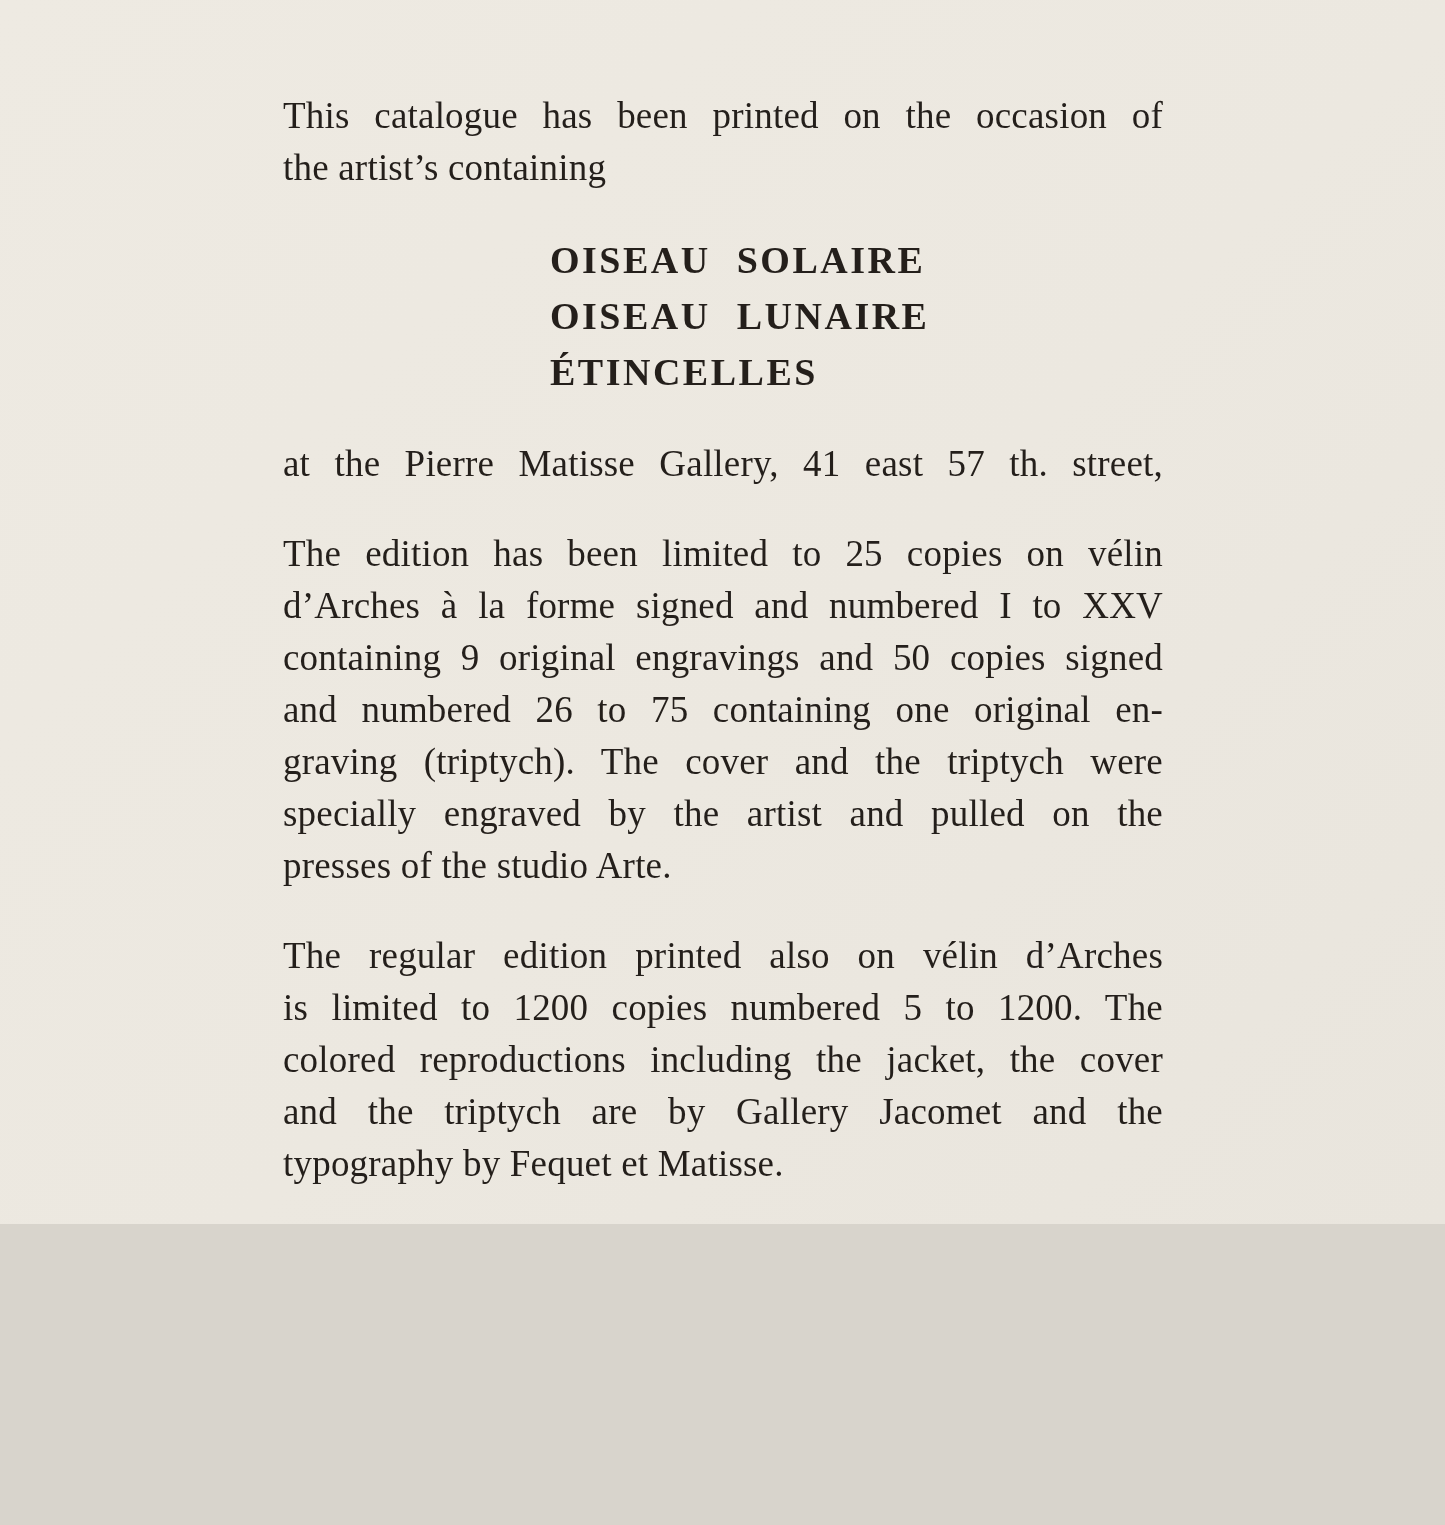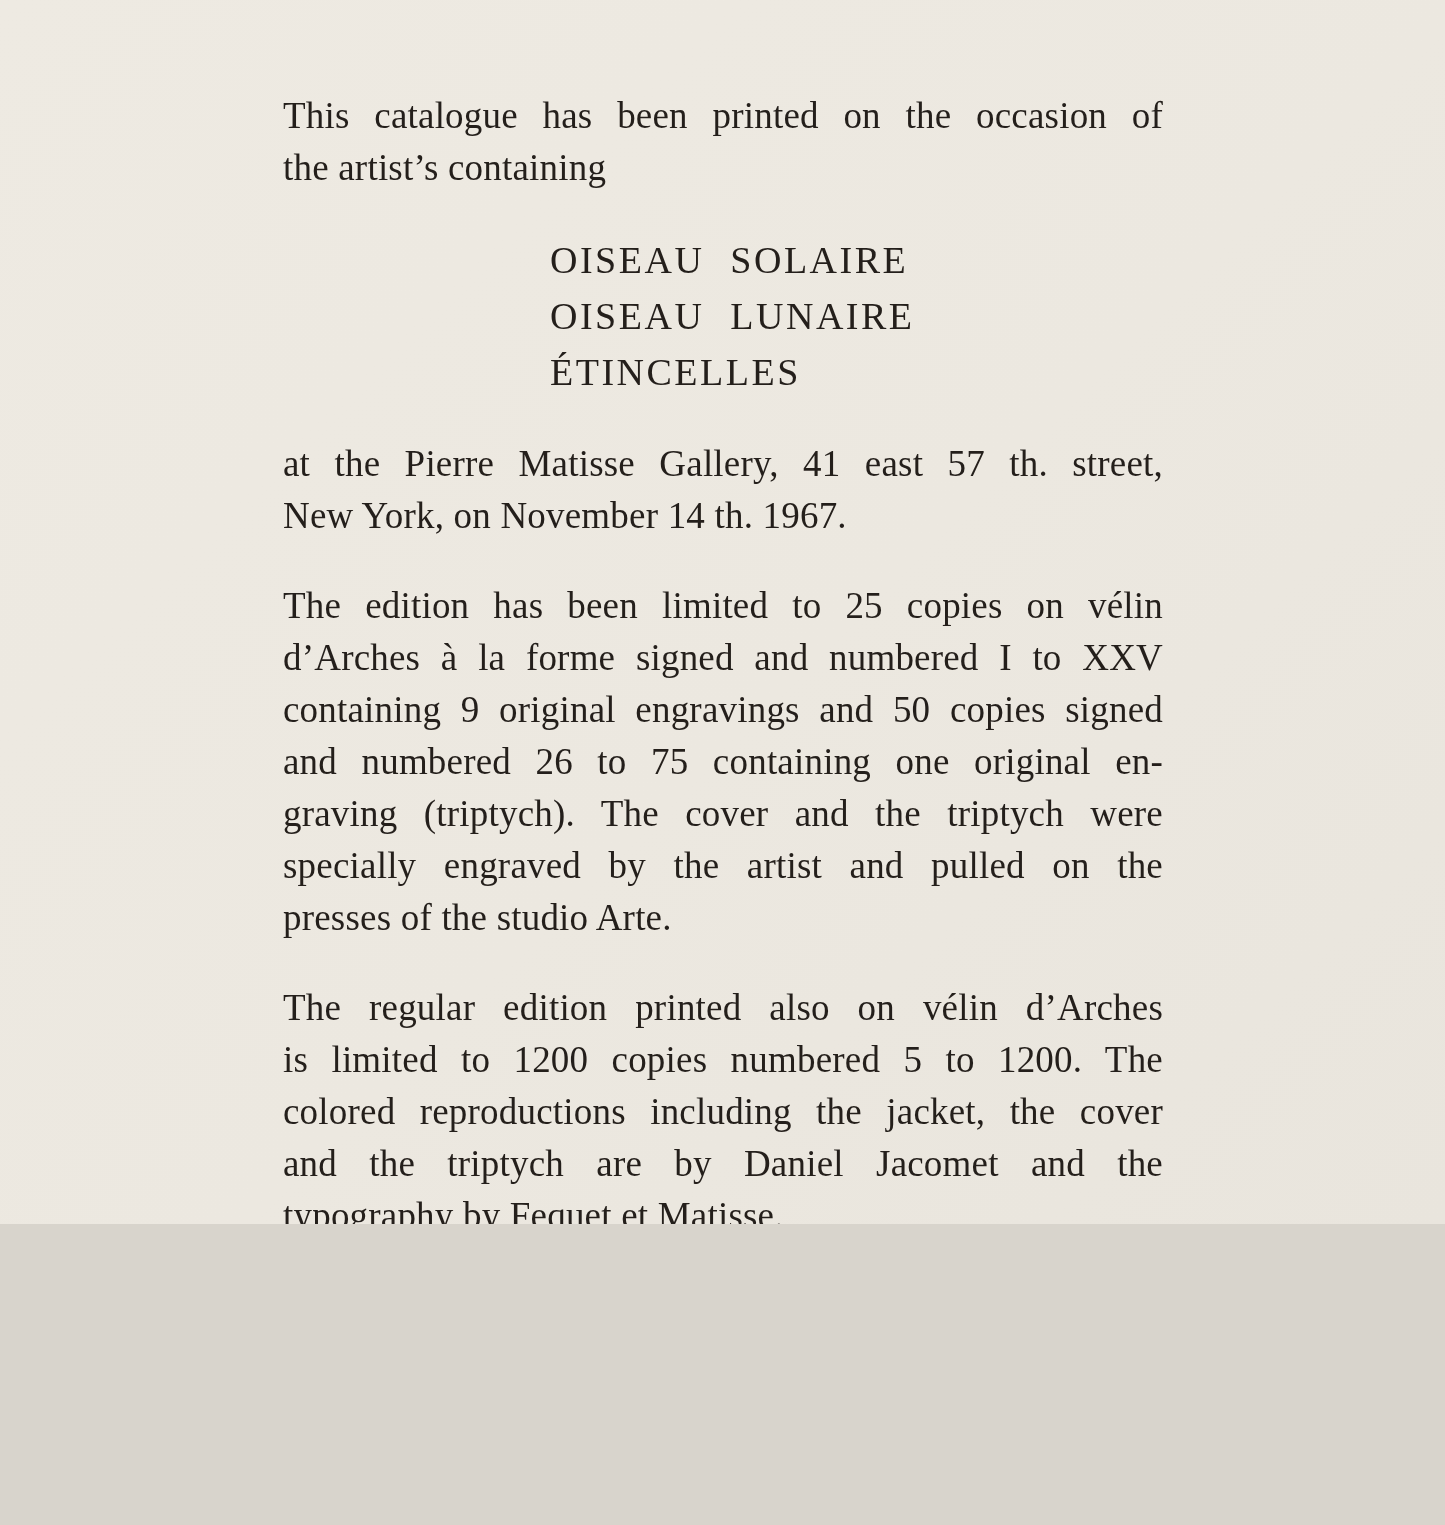--- a/index.html
+++ b/index.html
@@ -35,20 +35,21 @@
     text-align-last: justify;
     letter-spacing: 0.2px;
   }
   .line.last {
     text-align: left;
     text-align-last: left;
   }
   .titles {
     margin: 8px 0 38px 0;
     padding-left: 267px;
+    font-weight: bold;
   }
   .title-line {
     display: block;
     font-size: 38px;
     line-height: 56px;
     letter-spacing: 2.5px;
     word-spacing: 14px;
     text-align: left;
   }
 </style>
@@ -64,35 +65,34 @@
     </div>
 
     <div class="titles">
       <span class="title-line">OISEAU SOLAIRE</span>
       <span class="title-line">OISEAU LUNAIRE</span>
       <span class="title-line">ÉTINCELLES</span>
     </div>
 
     <div class="para">
       <span class="line">at the Pierre Matisse Gallery, 41 east 57 th. street,</span>
-      <span class="line last">New York, on November 14 th. 1967.</span>
     </div>
 
     <div class="para">
       <span class="line">The edition has been limited to 25 copies on vélin</span>
       <span class="line">d’Arches à la forme signed and numbered I to XXV</span>
       <span class="line">containing 9 original engravings and 50 copies signed</span>
       <span class="line">and numbered 26 to 75 containing one original en-</span>
       <span class="line">graving (triptych). The cover and the triptych were</span>
       <span class="line">specially engraved by the artist and pulled on the</span>
       <span class="line last">presses of the studio Arte.</span>
     </div>
 
     <div class="para">
       <span class="line">The regular edition printed also on vélin d’Arches</span>
       <span class="line">is limited to 1200 copies numbered 5 to 1200. The</span>
       <span class="line">colored reproductions including the jacket, the cover</span>
-      <span class="line">and the triptych are by Daniel Jacomet and the</span>
+      <span class="line">and the triptych are by Gallery Jacomet and the</span>
       <span class="line last">typography by Fequet et Matisse.</span>
     </div>
 
   </div>
 </div>
 
 </body></html>

